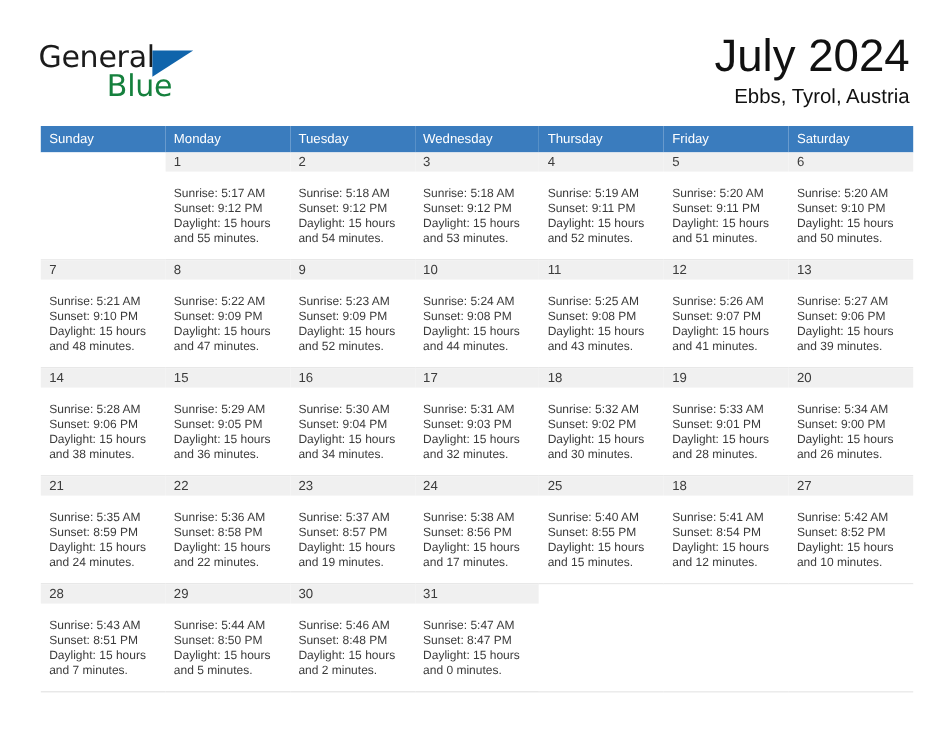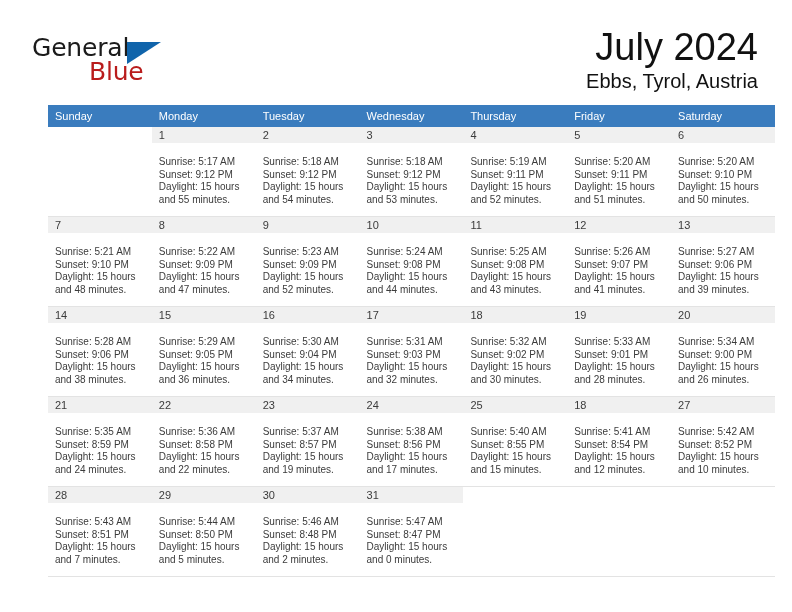--- a/index.html
+++ b/index.html
@@ -45,21 +45,21 @@
     color: #1b1b1b;
     font-family: "DejaVu Sans", sans-serif;
     font-weight: 400;
   }
   .brand-blue {
     position: absolute;
     left: 57px;
     top: 27px;
     font-size: 25px;
     letter-spacing: -0.2px;
-    color: #b91c1c;
+    color: #15803d;
     font-family: "DejaVu Sans", sans-serif;
     font-weight: 400;
   }
   .brand-triangle {
     position: absolute;
     left: 95px;
     top: 12px;
     width: 0;
     height: 0;
     border-left: 34px solid #1064ab;
@@ -74,31 +74,31 @@
   }
   .cal-title {
     font-size: 38px;
     font-weight: 400;
     color: #111111;
     line-height: 34px;
     white-space: nowrap;
   }
   .cal-subtitle {
     margin-top: 8px;
-    font-size: 20px;
+    font-size: 17px;
     font-weight: 400;
     color: #111111;
     line-height: 18px;
     white-space: nowrap;
   }
 
   
   .calendar {
     position: absolute;
-    left: 48px;
+    left: 34px;
     top: 105px;
     width: 727px;
     border-collapse: collapse;
     table-layout: fixed;
   }
   .calendar th {
     background: #3a7cbe;
     color: #ffffff;
     font-size: 11px;
     font-weight: 400;

